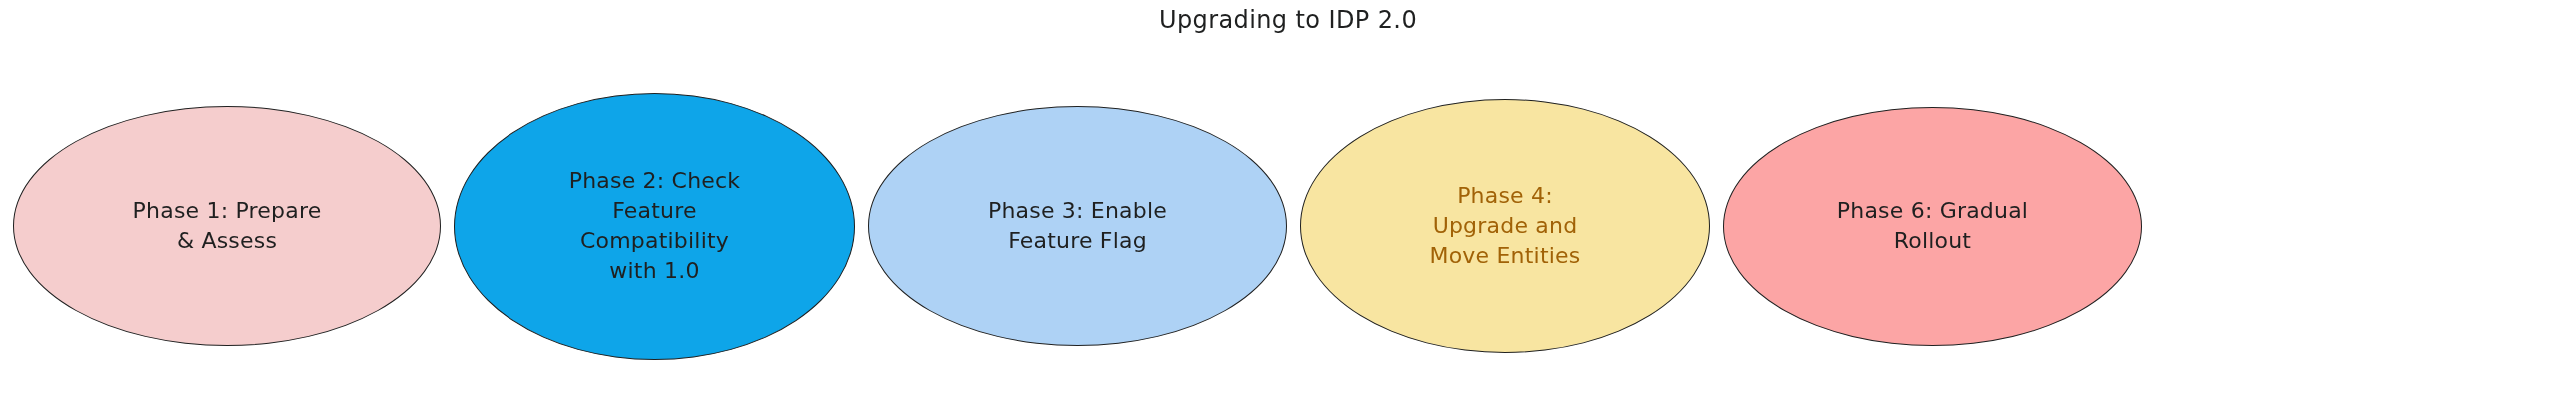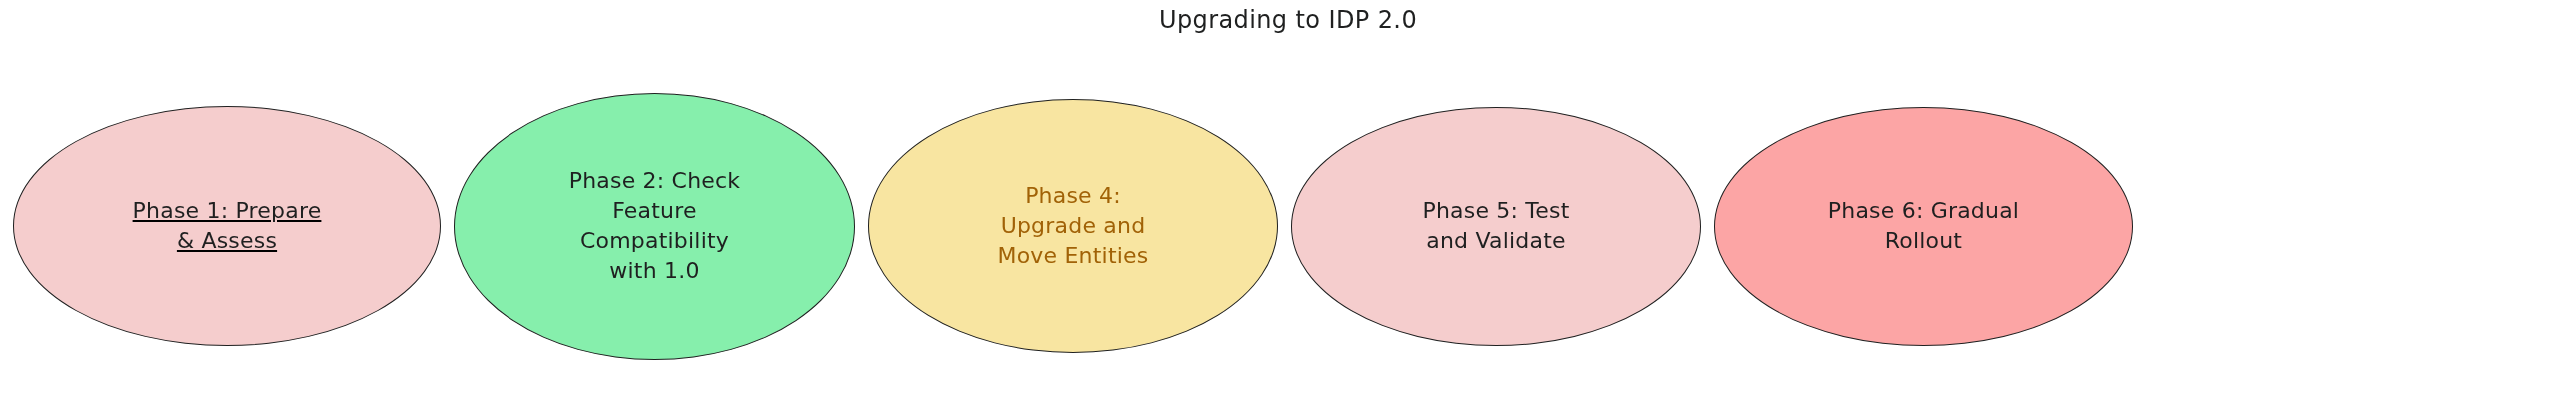--- a/index.html
+++ b/index.html
@@ -73,45 +73,45 @@
   }
 </style>
 </head>
 <body>
 
 <div id="diagram-root">
 
   <div id="diagram-title">Upgrading to IDP 2.0</div>
 
   <div class="flow-row" id="flow-row">
-      <div class="node-wrap" style="margin-left: 13px; text-decoration: underline;">
+      <div class="node-wrap" style="margin-left: 13px;">
         <div class="node-ellipse" style="width: 428px; height: 240px; background: rgb(245, 205, 205); border-color: rgb(31, 32, 32);">
           <div class="node-label" style="color: rgb(31, 32, 32);">Phase 1: Prepare
 &amp; Assess</div>
         </div>
       </div>
       <div class="node-wrap" style="margin-left: 13px;">
-        <div class="node-ellipse" style="width: 401px; height: 267px; background: #86efac; border-color: rgb(31, 32, 32);">
+        <div class="node-ellipse" style="width: 401px; height: 267px; background: #0ea5e9; border-color: rgb(31, 32, 32);">
           <div class="node-label" style="color: rgb(31, 32, 32);">Phase 2: Check
 Feature
 Compatibility
 with 1.0</div>
         </div>
       </div>
       <div class="node-wrap" style="margin-left: 13px;">
+        <div class="node-ellipse" style="width: 419px; height: 240px; background: rgb(174, 210, 245); border-color: rgb(31, 32, 32);">
+          <div class="node-label" style="color: rgb(31, 32, 32);">Phase 3: Enable
+Feature Flag</div>
+        </div>
+      </div>
+      <div class="node-wrap" style="margin-left: 13px;">
         <div class="node-ellipse" style="width: 410px; height: 254px; background: rgb(248, 229, 161); border-color: rgb(31, 32, 32);">
           <div class="node-label" style="color: #a16207;">Phase 4:
 Upgrade and
 Move Entities</div>
-        </div>
-      </div>
-      <div class="node-wrap" style="margin-left: 13px;">
-        <div class="node-ellipse" style="width: 410px; height: 239px; background: rgb(245, 205, 205); border-color: rgb(31, 32, 32);">
-          <div class="node-label" style="color: rgb(31, 32, 32);">Phase 5: Test
-and Validate</div>
         </div>
       </div>
       <div class="node-wrap" style="margin-left: 13px; margin-right: 13px;">
         <div class="node-ellipse" style="width: 419px; height: 239px; background: #fca5a5; border-color: rgb(31, 32, 32);">
           <div class="node-label" style="color: rgb(31, 32, 32);">Phase 6: Gradual
 Rollout</div>
         </div>
       </div>
     </div>
 

